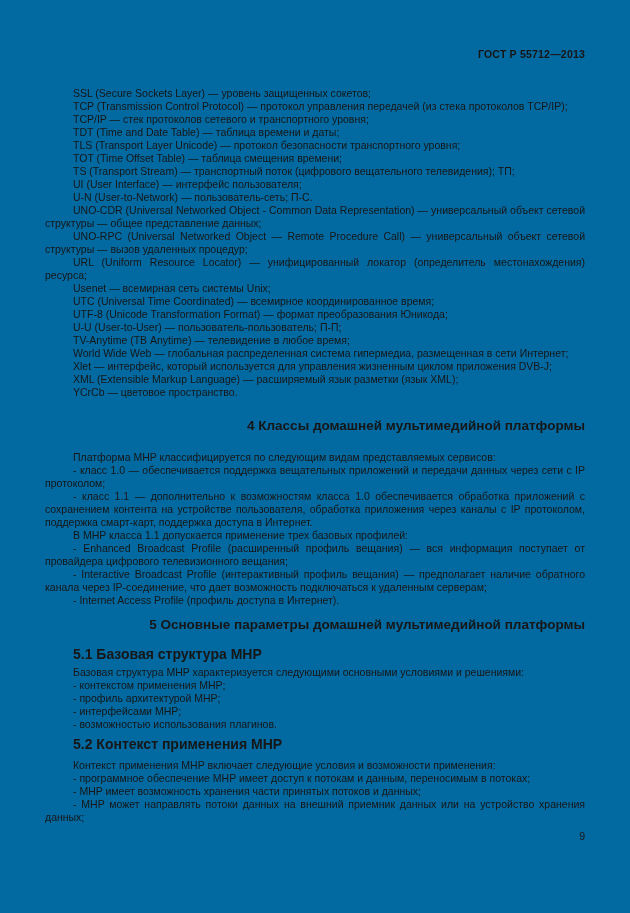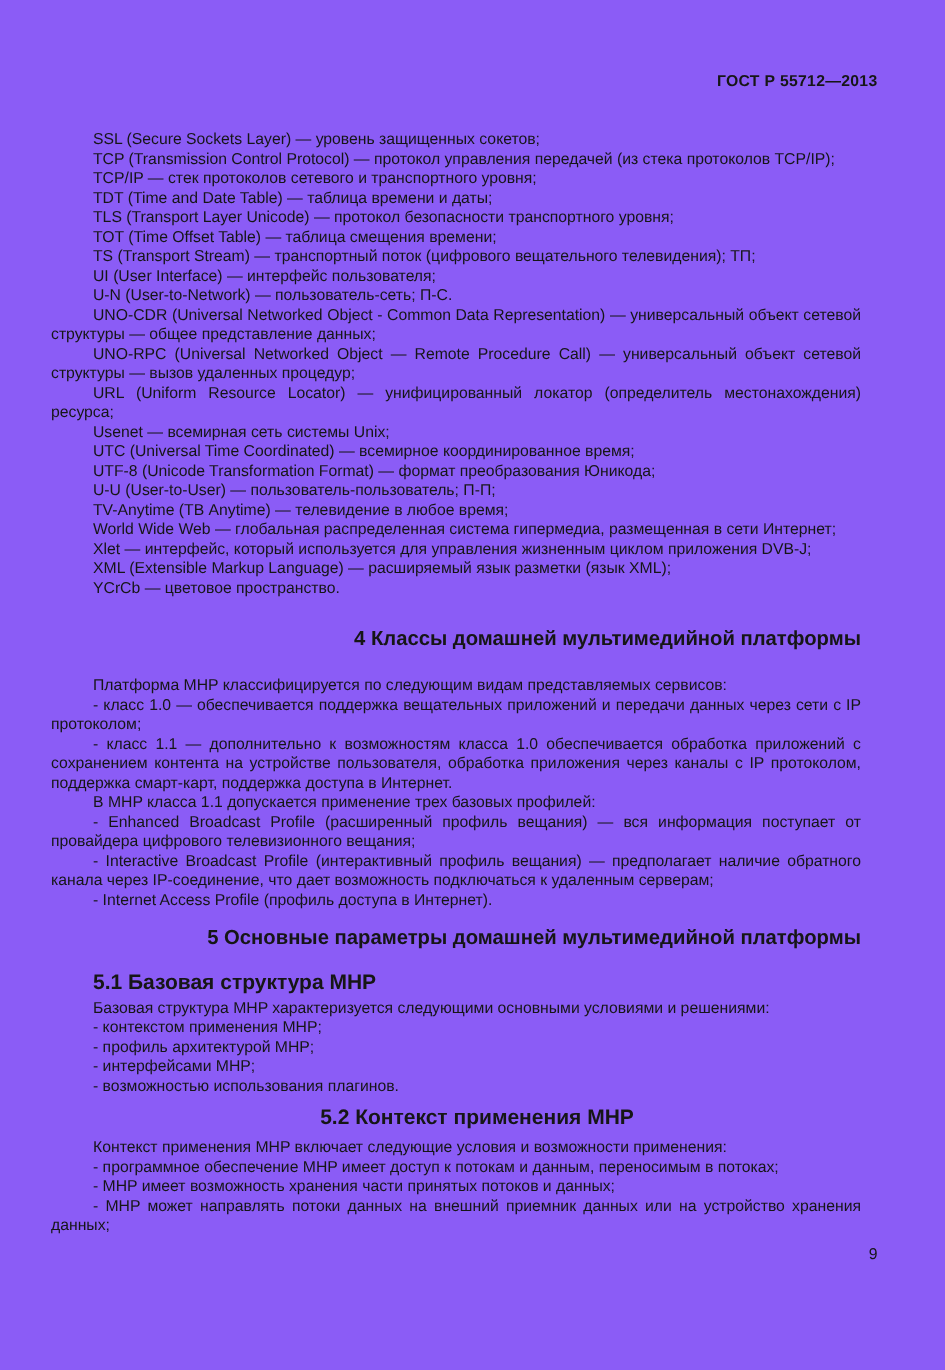--- a/index.html
+++ b/index.html
@@ -4,37 +4,37 @@
 <style>
   html, body {
     margin: 0;
     padding: 0;
     background: #ffffff;
   }
   .page {
     position: relative;
     width: 630px;
     height: 913px;
-    background: #8b5cf6;
+    background: #0369a1;
     font-family: "Liberation Sans", sans-serif;
     color: #161616;
     overflow: hidden;
   }
   .doc-header {
     position: absolute;
     top: 48px;
     right: 45px;
     font-size: 10.5px;
     font-weight: 700;
     letter-spacing: 0.2px;
   }
   .content {
     position: absolute;
     top: 87px;
-    left: 34px;
+    left: 45px;
     width: 540px;
   }
   .para {
     margin: 0;
     font-size: 10.5px;
     line-height: 13px;
     text-align: justify;
     text-indent: 28px;
   }
   .h-section {
@@ -50,21 +50,20 @@
   }
   .h-sub {
     font-size: 14px;
     font-weight: 700;
     line-height: 13px;
     text-indent: 28px;
     margin: 0 0 5px 0;
   }
   .h-sub--52 {
     margin: 7px 0 8px 0;
-    text-align: center;
   }
   .page-number {
     position: absolute;
     top: 830px;
     right: 45px;
     font-size: 10.5px;
     line-height: 13px;
   }
 </style>
 </head>

